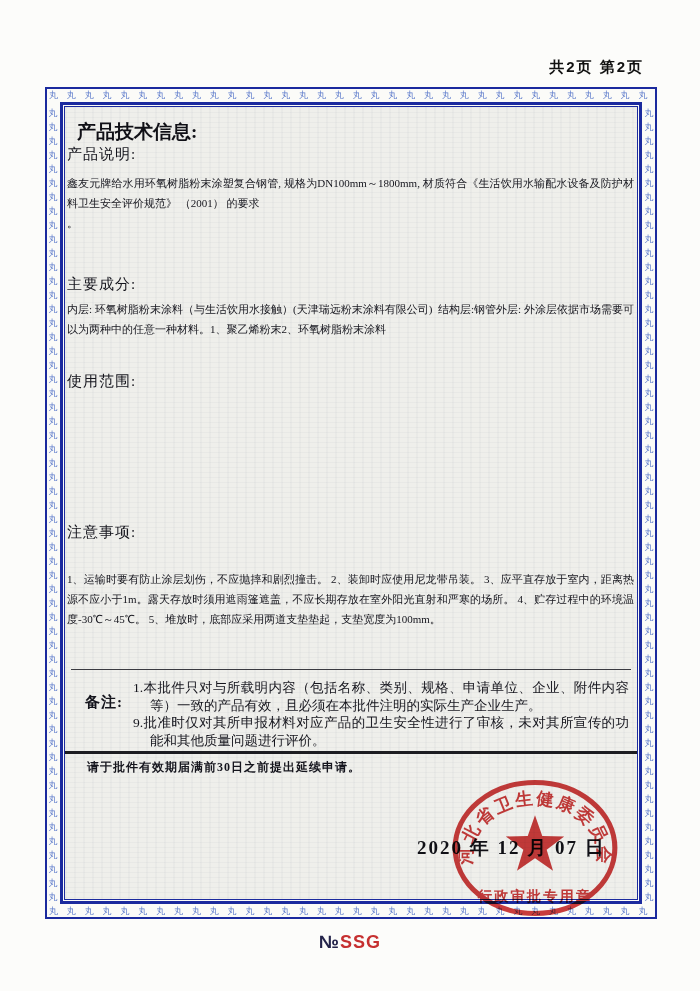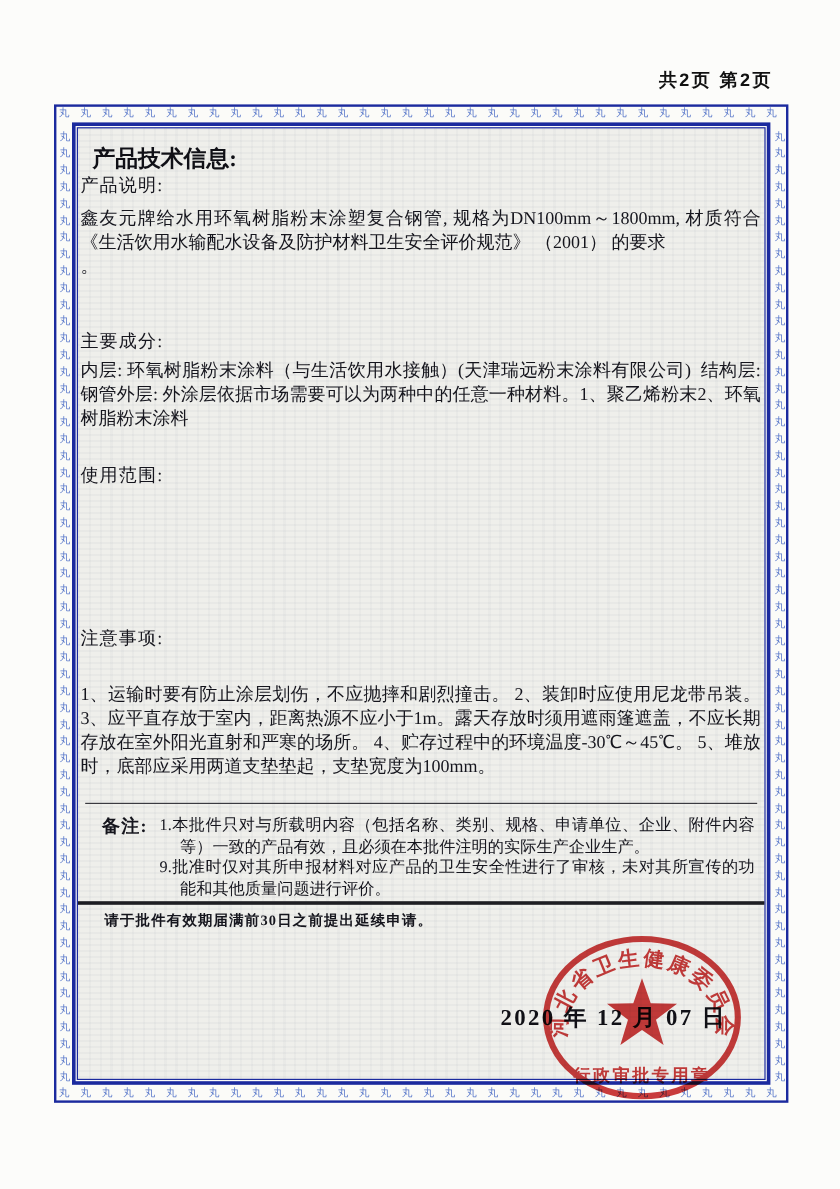--- a/index.html
+++ b/index.html
@@ -23,29 +23,29 @@
   .frame-inner{position:absolute;inset:13px;border:3px solid #1b2a9e;}
   .frame-inner2{position:absolute;inset:1px;border:1px solid #1b2a9e;
          background-color:#efefeb;
          background-image:repeating-linear-gradient(180deg, rgba(120,130,150,.06) 0 1px, transparent 1px 5px),
                           repeating-linear-gradient(90deg, rgba(120,130,150,.05) 0 2px, transparent 2px 9px);
          overflow:visible;}
   
   .content{position:absolute;inset:0;}
   .doc-title{position:absolute;top:12px;left:12px;font-size:19px;font-weight:bold;color:#101016;}
   .sec-label{position:absolute;left:2px;font-size:15px;color:#15151d;letter-spacing:1px;}
-  .sec-body{position:absolute;left:2px;right:3px;font-size:15px;line-height:20px;
+  .sec-body{position:absolute;left:2px;right:3px;font-size:11px;line-height:20px;
             text-align:justify;white-space:pre-wrap;color:#15151d;}
   .lbl-0{top:38px;} .body-0{top:66px;}
   .lbl-1{top:144px;margin-top:24px;} .body-1{top:192px;}
-  .lbl-2{top:280px;} .body-2{top:340px;}
+  .lbl-2{top:265px;} .body-2{top:340px;}
   .lbl-3{top:416px;} .body-3{top:462px;}
   .thin-rule{position:absolute;top:562px;left:6px;right:6px;border-top:1.5px solid #3a3a40;}
   .remarks{position:absolute;top:572px;left:20px;right:8px;display:flex;}
-  .remarks-label{font-weight:bold;font-size:15px;width:48px;flex:none;letter-spacing:1px;}
+  .remarks-label{font-weight:bold;font-size:15px;width:48px;flex:none;letter-spacing:1px;margin-top:14px;}
   .remarks-items{flex:1;font-size:13.5px;line-height:17.5px;}
   .remarks-items p{margin:0;padding-left:17px;text-indent:-17px;text-align:justify;}
   .thick-rule{position:absolute;top:644px;left:0;right:0;border-top:3px solid #1d1d22;}
   .renewal{position:absolute;top:652px;left:22px;font-size:12px;font-weight:bold;letter-spacing:1px;}
   .issue-date{position:absolute;top:728px;left:352px;font-size:19px;font-weight:bold;
               letter-spacing:2px;color:#101016;}
   
   .stamp{position:absolute;left:449px;top:776px;width:172px;height:144px;
          opacity:.9;mix-blend-mode:multiply;z-index:5;}
   
@@ -109,14 +109,17 @@
     <polygon fill="#c82828" points="84,38 91.1,58.3 112.5,58.7 95.4,71.7 101.6,92.3 84,80 66.4,92.3 72.6,71.7 55.5,58.7 76.9,58.3"></polygon>
     <defs>
       <path id="seal-arc" d="M 24,90 A 62,50 0 1 1 144,90" fill="none"></path>
     </defs>
     <text fill="#c82828" font-size="17" font-weight="bold" font-family="Liberation Serif, serif" letter-spacing="2.5">
       <textPath href="#seal-arc" startOffset="4"><tspan id="seal-ring-text-tspan">河北省卫生健康委员会</tspan></textPath>
     </text>
     <text id="seal-bottom-text" x="84" y="122" text-anchor="middle" fill="#c82828" font-size="14" font-weight="bold" letter-spacing="2" font-family="Liberation Serif, serif">行政审批专用章</text>
   </svg>
 
+  <div class="serial">
+    <span class="no">№</span><span class="code">SSG</span>
+  </div>
 
 </div>
 
 </body></html>

